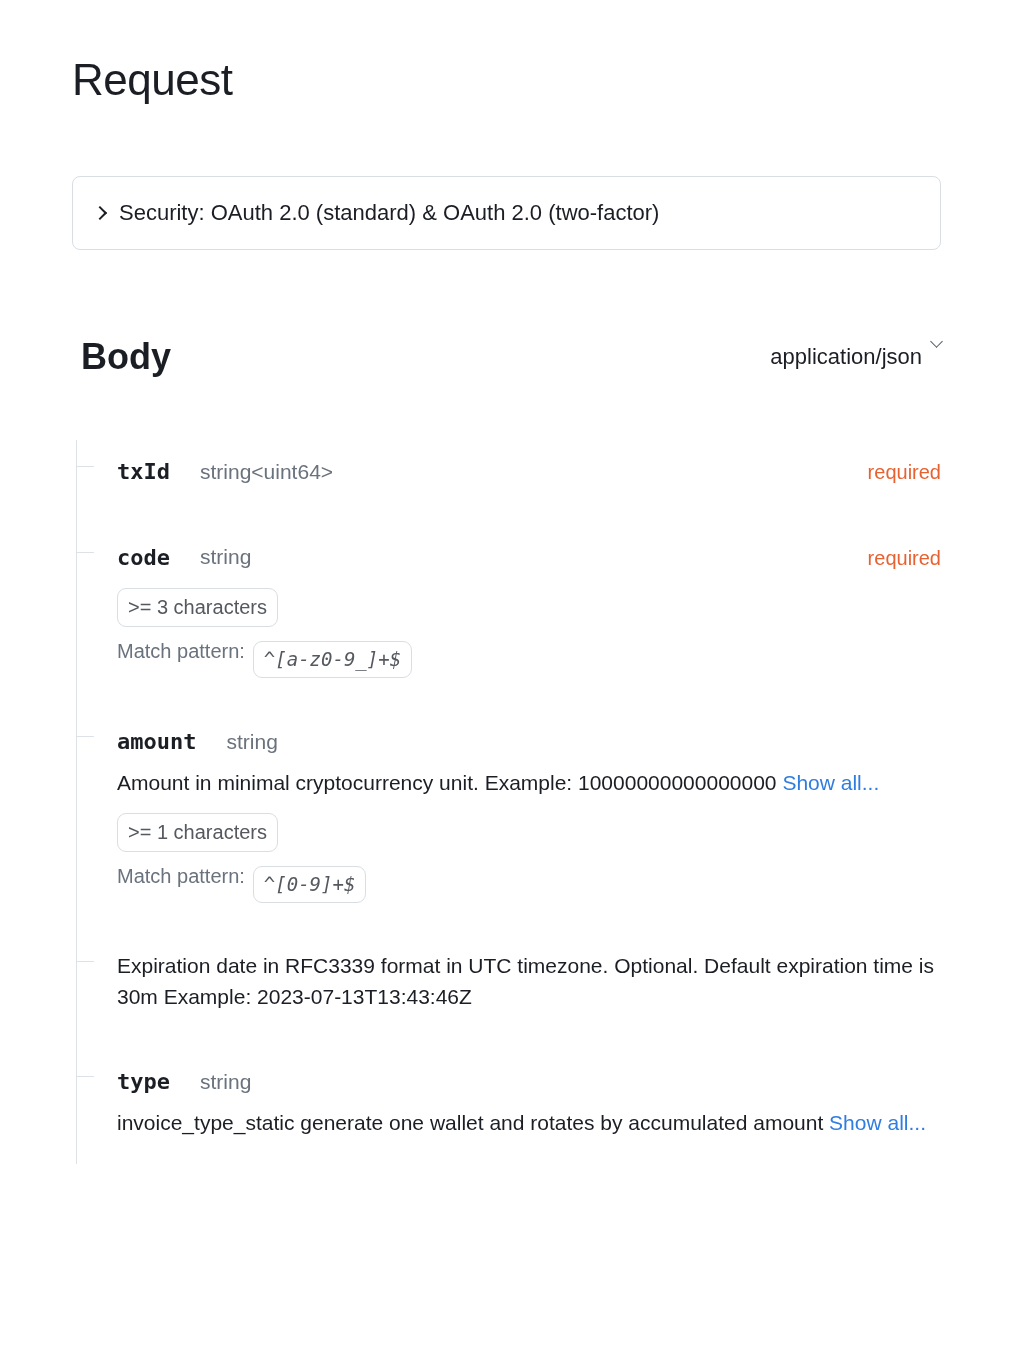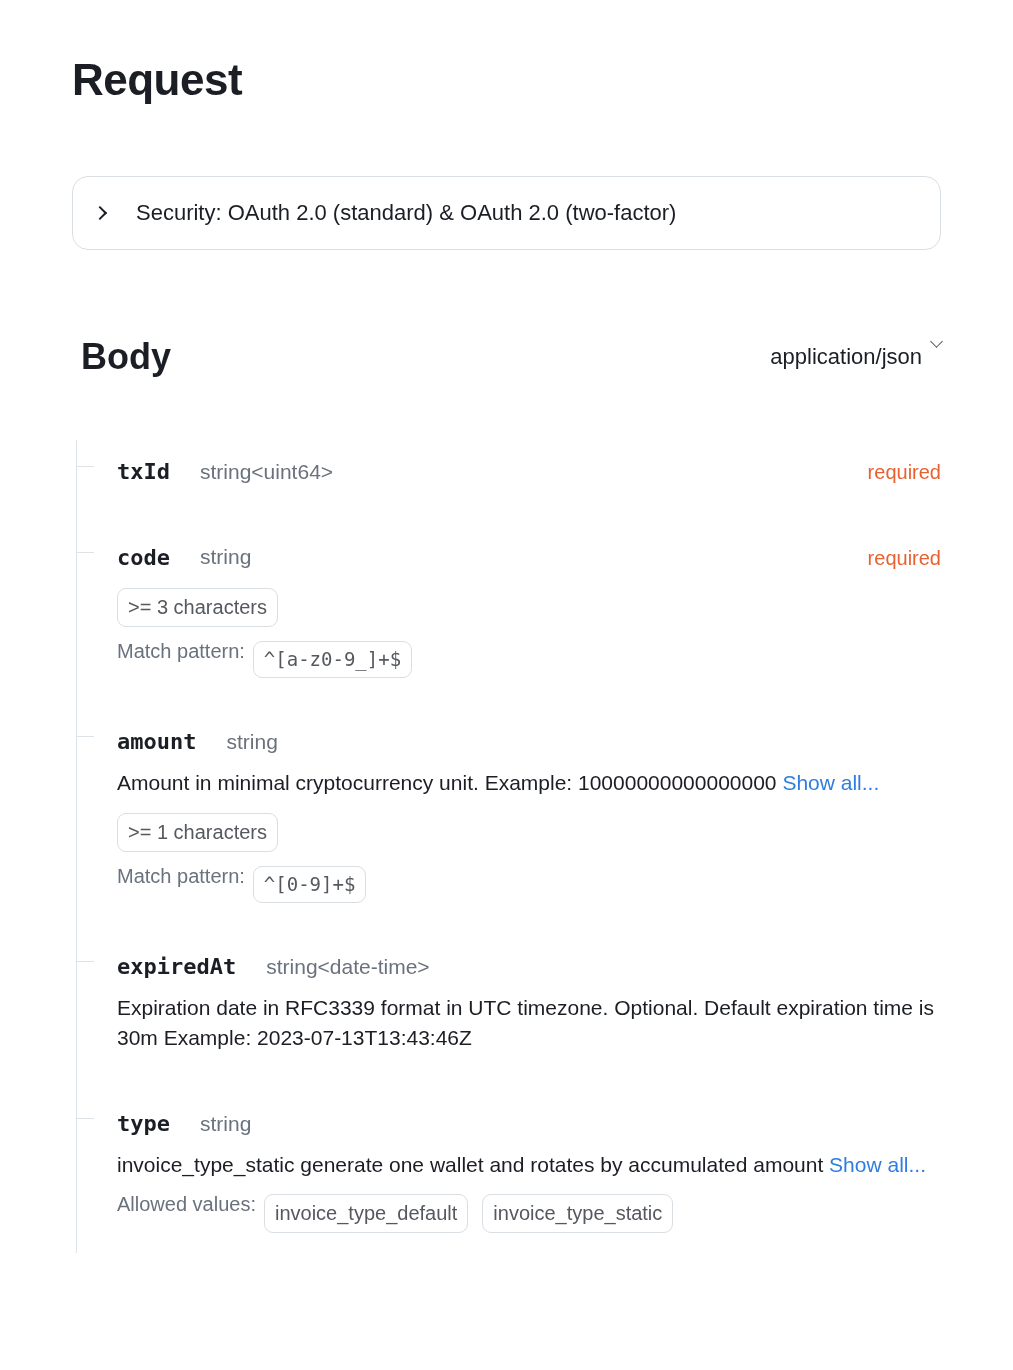--- a/index.html
+++ b/index.html
@@ -11,32 +11,32 @@
     color: #1f2328;
     font-size: 21px;
     line-height: 1.45;
   }
   .page {
     padding: 48px 72px;
     width: 1013px;
   }
   h1.request-title {
     font-size: 44px;
-    font-weight: 700;
+    font-weight: 400;
     margin: 0 0 64px 0;
     letter-spacing: -0.5px;
     color: #1b1e24;
   }
   .security-box {
     border: 1px solid #d9dee3;
-    border-radius: 16px;
+    border-radius: 8px;
     padding: 20px 22px;
     display: flex;
     align-items: center;
-    gap: 31px;
+    gap: 14px;
     cursor: pointer;
   }
   .chevron {
     width: 10px;
     height: 10px;
     border-right: 2.2px solid #1b1e24;
     border-bottom: 2.2px solid #1b1e24;
     transform: rotate(-45deg);
     flex-shrink: 0;
   }
@@ -127,20 +127,21 @@
     border: 1px solid #d9dee3;
     border-radius: 9px;
     padding: 4px 10px;
     font-size: 20px;
     color: #55595f;
     margin: 4px 6px 4px 0;
   }
   .badge.mono {
     font-family: ui-monospace, SFMono-Regular, Menlo, Consolas, monospace;
     font-size: 19px;
+    font-style: italic;
   }
   .constraint-row {
     display: flex;
     gap: 8px;
     margin-top: 6px;
     flex-wrap: wrap;
   }
   .constraint-label {
     font-size: 20px;
     color: #6a727d;
@@ -206,39 +207,28 @@
       <p class="param-desc"><span>Amount in minimal cryptocurrency unit. Example: 10000000000000000 </span><span class="show-all">Show all...</span></p>
       <div><span class="badge">&gt;= 1 characters</span></div>
       <div class="constraint-row">
         <span class="constraint-label">Match pattern:</span>
         <span class="badge mono">^[0-9]+$</span>
       </div>
     </div>
 
     <div class="param">
       <div class="param-indicator"></div>
-      <div class="param-header">
-        <div class="param-left">
-          <span class="param-name">expiredAt</span>
-          <span class="param-type">string&lt;date-time&gt;</span>
-        </div>
-      </div>
       <p class="param-desc">Expiration date in RFC3339 format in UTC timezone. Optional. Default expiration time is 30m Example: 2023-07-13T13:43:46Z</p>
     </div>
 
     <div class="param">
       <div class="param-indicator"></div>
       <div class="param-header">
         <div class="param-left">
           <span class="param-name">type</span>
           <span class="param-type">string</span>
         </div>
       </div>
       <p class="param-desc"><span>invoice_type_static generate one wallet and rotates by accumulated amount </span><span class="show-all">Show all...</span></p>
-      <div class="constraint-row">
-        <span class="constraint-label">Allowed values:</span>
-        <span class="badge">invoice_type_default</span>
-        <span class="badge">invoice_type_static</span>
-      </div>
     </div>
 
   </div>
 </div>
 
 </body></html>

